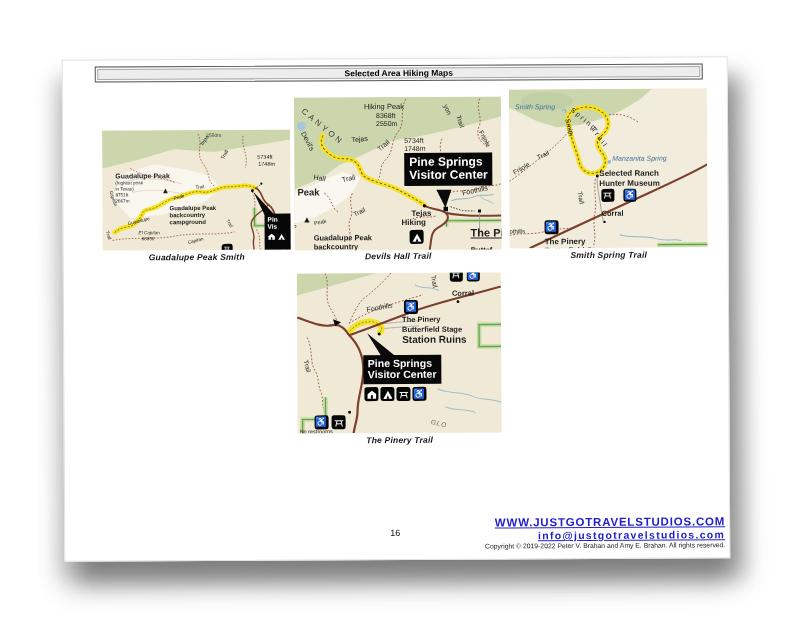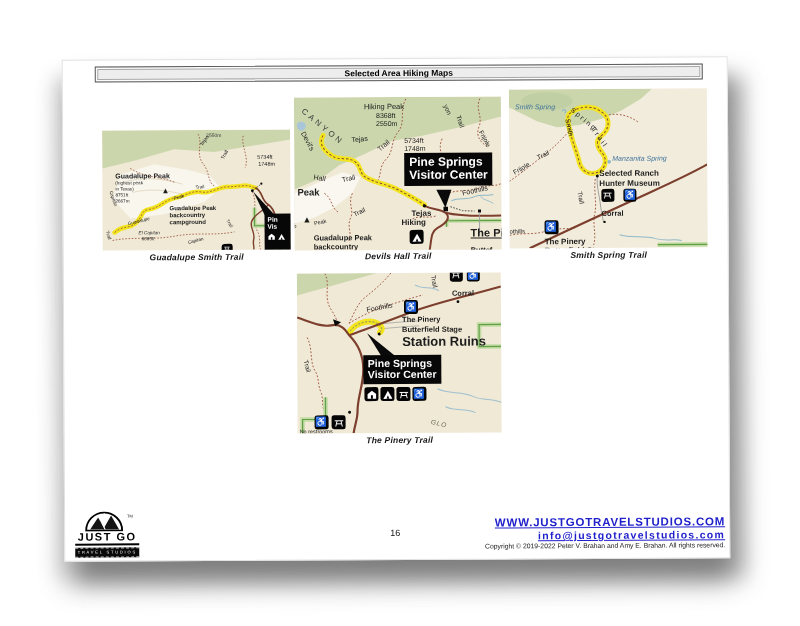--- a/index.html
+++ b/index.html
@@ -109,21 +109,21 @@
             <path d="M1,4.6 L5,1.4 L9,4.6 L9,8.8 L1,8.8 Z" fill="#fff"></path>
             <rect x="4.1" y="5.6" width="1.8" height="3.2" fill="#000"></rect>
           </svg>
         <svg viewBox="0 0 10 10">
             <path d="M0.8,9 L5,1.6 L9.2,9 Z" fill="#fff"></path>
             <path d="M3.7,9 L5,5.8 L6.3,9 Z" fill="#000"></path>
           </svg>
       </div>
     </div>
   </div>
-  <div class="cap" style="left:39px;top:192px;width:188px;">Guadalupe Smith Trail</div>
+  <div class="cap" style="left:39px;top:192px;width:188px;">Guadalupe Peak Smith</div>
 
   <div class="map" style="left:231px;top:38px;width:207px;height:153px;">
     <svg class="base" width="207" height="153" viewBox="0 0 207 153">
       <polygon points="0,0 207,0 207,20 168,30 128,39 97,44 70,57 45,68 28,80 0,92" fill="#cbd6ad"></polygon>
       <polygon points="0,96 26,84 48,75 66,80 58,96 40,110 20,120 0,126" fill="#f9f7ef"></polygon>
       <path d="M3,26 C8,22 14,26 11,31 C7,36 2,32 3,26" fill="#a9c6d9"></path>
       <g stroke="#9c5038" stroke-width="0.9" fill="none" stroke-dasharray="1.8,1.8">
         <path d="M112,2 C105,14 112,25 104,35 C96,45 100,54 92,62 C84,70 88,78 82,86"></path>
         <path d="M186,2 C181,12 189,20 185,30 C181,40 187,46 193,50"></path>
         <path d="M148,42 C143,52 150,60 146,67"></path>
@@ -269,21 +269,21 @@
     <div class="ico" style="left:170px;top:-4px;width:13px;height:13px;">
       <span class="wg">♿</span>
     </div>
     <span class="lbl b" style="left:155px;top:17px;font-size:7.5px;">Corral</span>
     <span class="lbl" style="left:69px;top:33px;font-size:7px;transform:rotate(-10deg);">Foothills</span>
     <div class="ico" style="left:107px;top:27px;width:14px;height:14px;">
       <span class="wg">♿</span>
     </div>
     <span class="lbl b" style="left:105px;top:43px;font-size:7.5px;">The Pinery</span>
     <span class="lbl b" style="left:105px;top:52.5px;font-size:7.5px;">Butterfield Stage</span>
-    <span class="lbl b" style="left:105px;top:62px;font-size:13px;">Station Ruins</span>
+    <span class="lbl b" style="left:105px;top:62px;font-size:10px;">Station Ruins</span>
     <span class="lbl" style="left:11px;top:86px;font-size:6.5px;transform:rotate(75deg);">Trail</span>
     <div class="callout" style="left:66px;top:82px;font-size:10.5px;padding:2.5px 4.5px;">
       <div>Pine Springs</div>
       <div>Visitor Center</div>
     </div>
     <div class="ico" style="left:67px;top:114px;width:14px;height:14px;">
       <svg viewBox="0 0 10 10">
           <path d="M1,4.6 L5,1.4 L9,4.6 L9,8.8 L1,8.8 Z" fill="#fff"></path>
           <rect x="4.1" y="5.6" width="1.8" height="3.2" fill="#000"></rect>
         </svg>
@@ -308,31 +308,20 @@
     <div class="ico" style="left:34px;top:142px;width:14px;height:14px;">
       <svg viewBox="0 0 10 10">
           <path d="M1,3.2 H9 M3.2,3.2 L2,8.5 M6.8,3.2 L8,8.5 M2.6,6 H7.4" stroke="#fff" stroke-width="0.9" fill="none"></path>
         </svg>
     </div>
     <span class="lbl" style="left:2px;top:155.5px;font-size:5.5px;">No restrooms</span>
     <span class="lbl i" style="left:134px;top:146px;font-size:6.5px;letter-spacing:1px;color:#6a6a5a;transform:rotate(14deg);">GLO</span>
   </div>
   <div class="cap" style="left:233px;top:376px;width:204px;">The Pinery Trail</div>
 
-  <div class="logo">
-    <svg class="dome" viewBox="0 0 40 21">
-      <path d="M2,20 A18,18 0 0 1 38,20 Z" fill="#fff" stroke="#000" stroke-width="1.8"></path>
-      <path d="M6,19 L14,7 L21,19 Z" fill="#151515"></path>
-      <path d="M19,19 L27,5 L35,19 Z" fill="#151515"></path>
-      <path d="M20,3 L22,8 L18,13 L21,19" stroke="#fff" stroke-width="1.1" fill="none"></path>
-    </svg>
-    <span class="tm">TM</span>
-    <div class="brand">JUST GO</div>
-    <div class="bar">TRAVEL STUDIOS</div>
-  </div>
 
   <div class="pageno">16</div>
 
   <div class="links">
     <a class="weblink www">WWW.JUSTGOTRAVELSTUDIOS.COM</a>
     <a class="weblink mail">info@justgotravelstudios.com</a>
     <div class="copy">Copyright © 2019-2022 Peter V. Brahan and Amy E. Brahan.  All rights reserved.</div>
   </div>
 
 </div>

